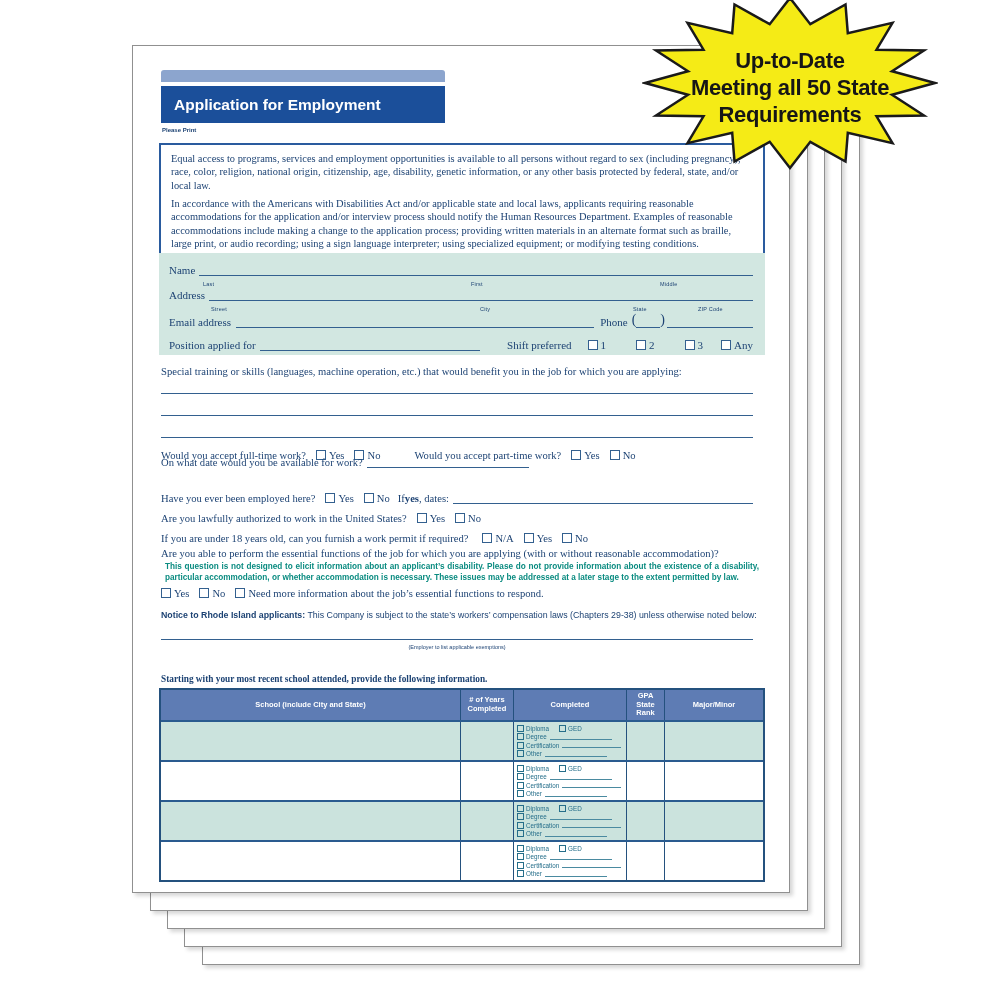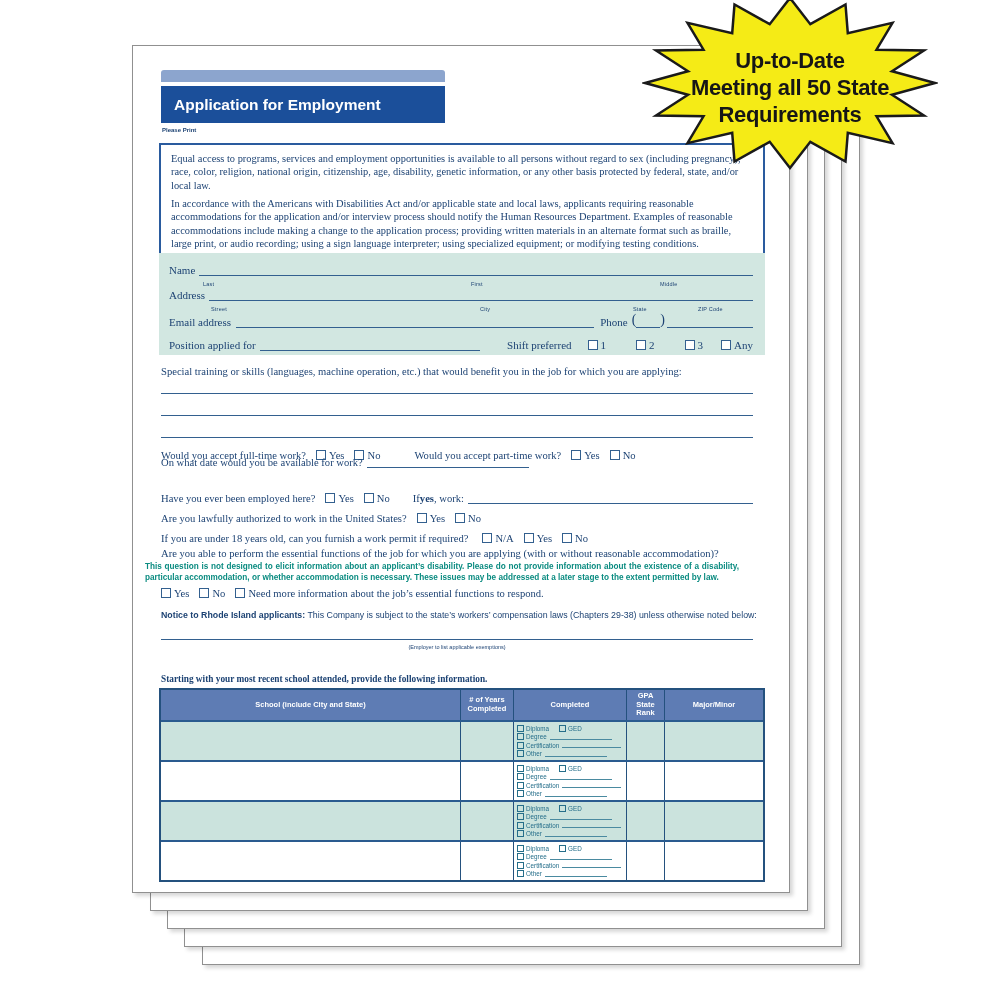--- a/index.html
+++ b/index.html
@@ -24,21 +24,21 @@
         font-size:11px;color:#1C4273}
   .ul{border-bottom:1px solid #33608F;display:inline-block;height:11px}
   .grow{flex:1 1 auto}
   .sub{position:absolute;font:5.5px "Liberation Sans",sans-serif;color:#1C4273;letter-spacing:.2px}
   .qrow{position:absolute;left:28px;font-size:10.6px;color:#1C4273;white-space:nowrap;
         display:flex;align-items:flex-end}
   .cb{display:inline-block;width:8px;height:8px;border:1px solid #33608F;background:#fff;
       margin:0 3px 1px 10px;flex:0 0 auto}
   .cb.first{margin-left:0}
   .bl{position:absolute;left:28px;width:592px;height:1px;background:#33608F}
-  .green-note{position:absolute;left:12px;top:516px;width:594px;
+  .green-note{position:absolute;left:32px;top:516px;width:594px;
               font:bold 8.2px "Liberation Sans",sans-serif;color:#0A8B80;
               line-height:1.32;text-align:justify;white-space:normal}
   .ri{position:absolute;left:28px;top:564px;width:594px;font:8.8px "Liberation Sans",sans-serif;
       color:#1C4273;white-space:nowrap}
   .ri b{font-weight:bold}
   .caption{position:absolute;left:28px;top:598px;width:592px;text-align:center;
            font:5.5px "Liberation Sans",sans-serif;color:#1C4273}
   .edu-bar{left:26px;top:609px;width:606px;height:15px;background:#0F4E91;border-radius:2px;
            color:#fff;font:bold 9.5px "Liberation Sans",sans-serif;line-height:15px;
            padding-left:7px;box-sizing:border-box}
@@ -148,23 +148,23 @@
       <span>On what date would you be available for work?</span>
       <span class="ul" style="width:162px;margin-left:4px"></span>
     </div>
 
     <div class="qrow" style="top:446px;width:592px">
       <span>Have you ever been employed here?</span>
       <span class="cb"></span>
       <span>Yes</span>
       <span class="cb"></span>
       <span>No</span>
-      <span style="margin-left:23px">If </span>
+      <span style="margin-left:8px">If </span>
       <span style="font-weight:bold">yes</span>
-      <span>, work:</span>
+      <span>, dates:</span>
       <span class="ul grow" style="margin-left:4px"></span>
     </div>
 
     <div class="qrow" style="top:467px">
       <span>Are you lawfully authorized to work in the United States?</span>
       <span class="cb"></span>
       <span>Yes</span>
       <span class="cb"></span>
       <span>No</span>
     </div>

